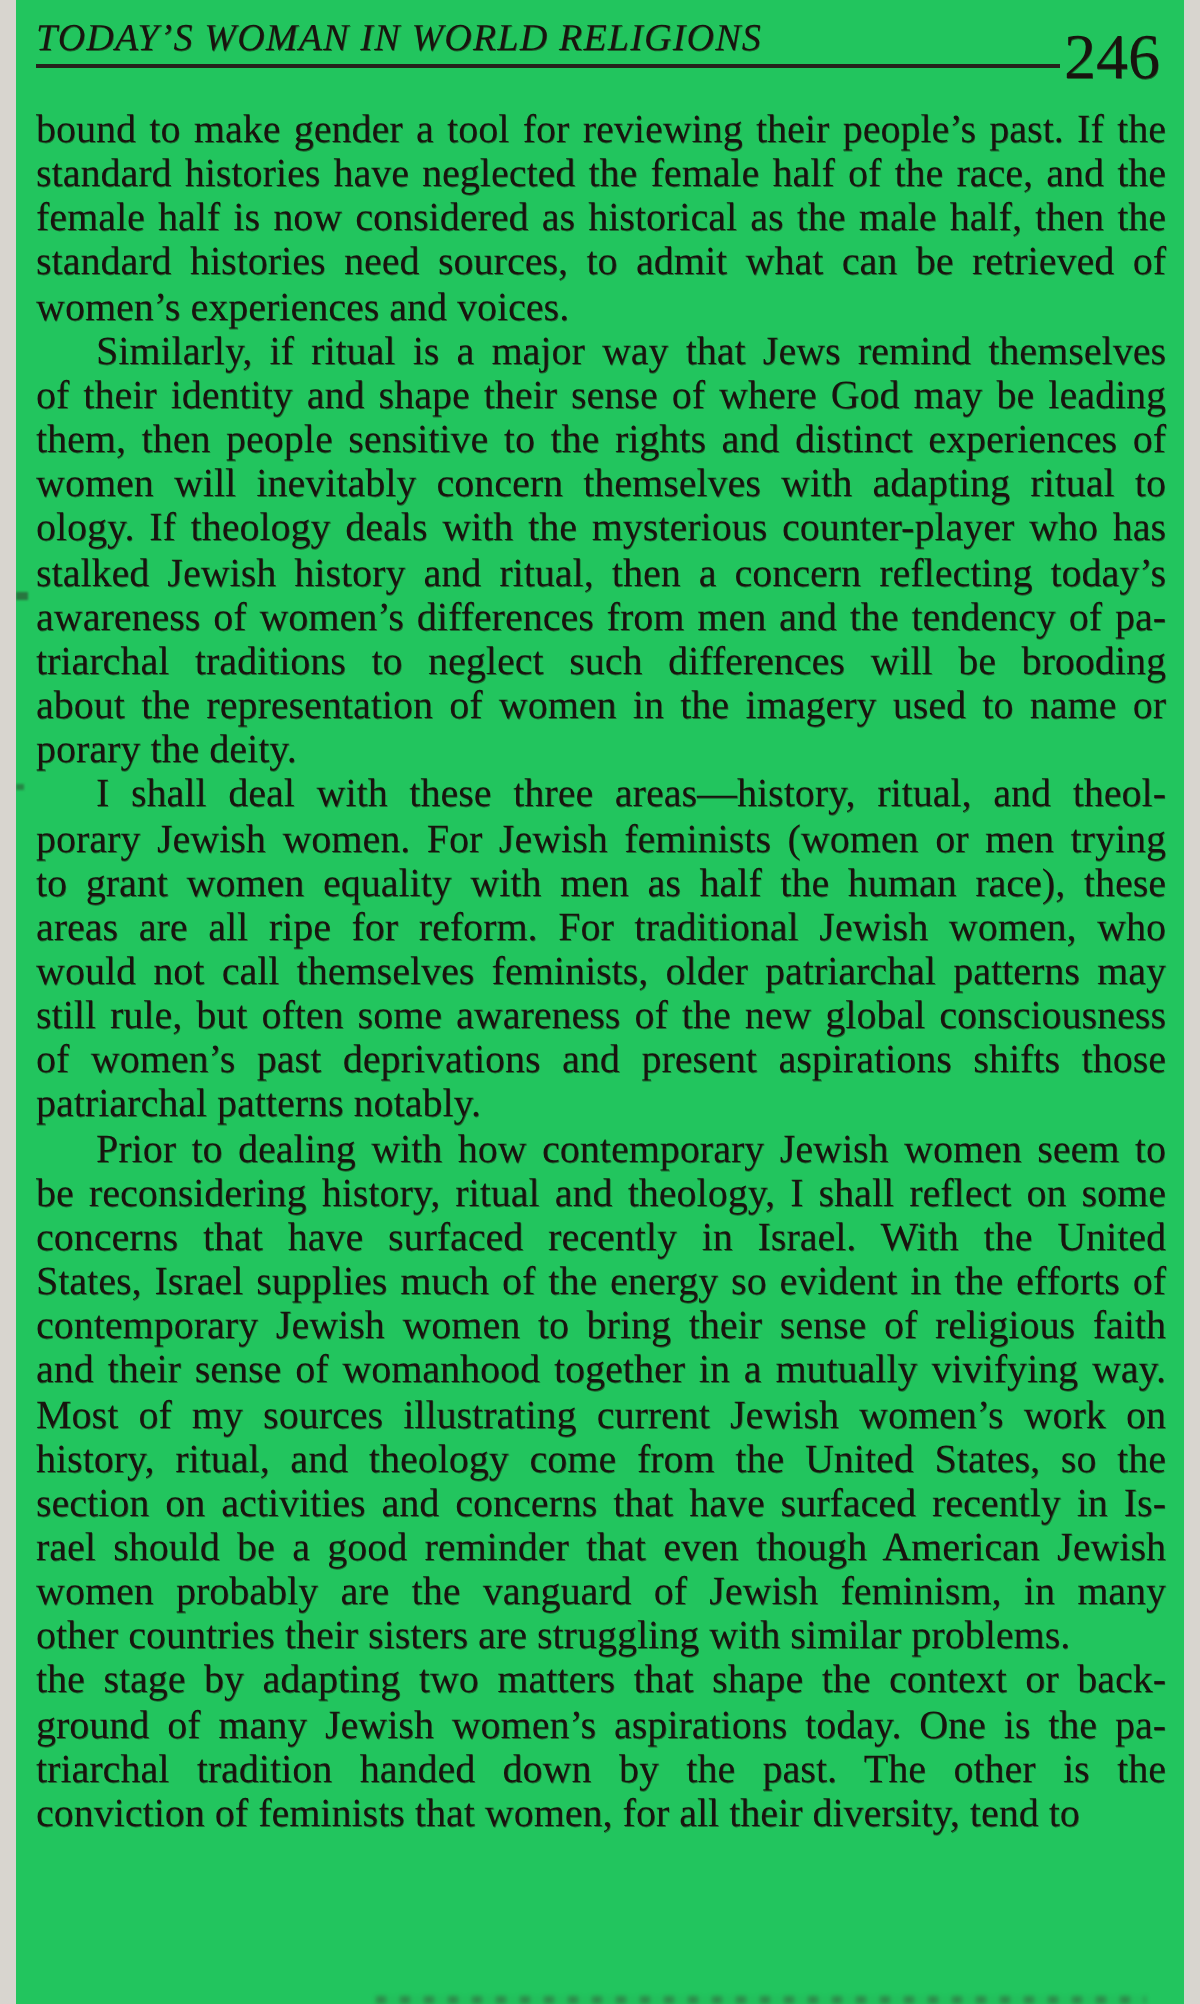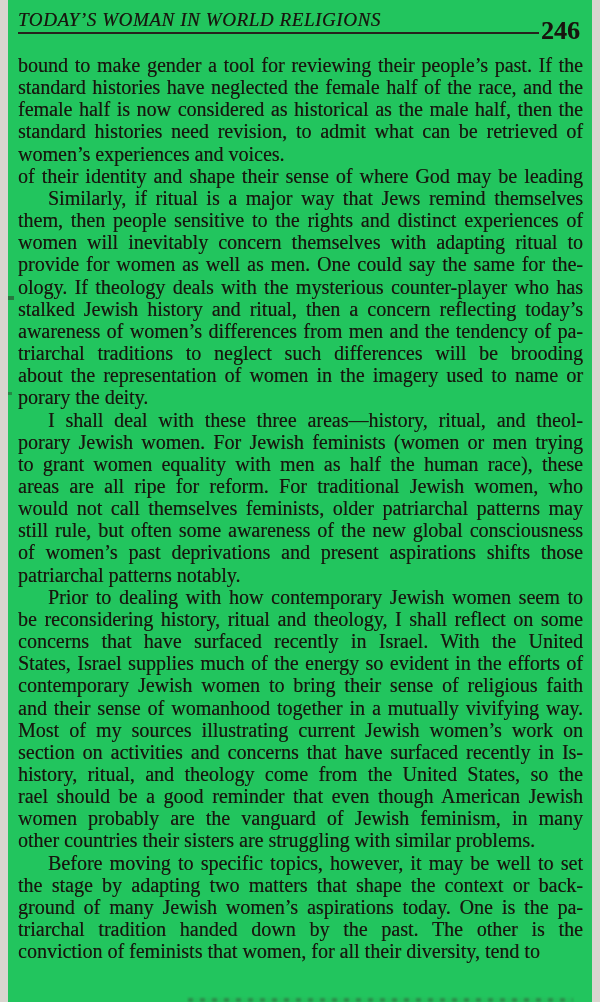--- a/index.html
+++ b/index.html
@@ -28,27 +28,26 @@
     padding-bottom: 1px;
   }
   .running-title {
     font-style: italic;
     font-size: 19px;
     letter-spacing: 0.6px;
     white-space: nowrap;
     text-shadow: 0.3px 0.3px 0 rgba(25,18,8,0.55);
   }
   .page-number {
-    font-size: 26px;
+    font-size: 32px;
     line-height: 1;
     position: relative;
     top: 10px;
     padding-left: 2px;
     text-shadow: 0.3px 0.3px 0 rgba(25,18,8,0.55);
-    font-weight: bold;
   }
   
   .text-block {
     padding: 20px 9px 0 10px;
     font-size: 20px;
     line-height: 22.15px;
     text-shadow: 0.3px 0.3px 0 rgba(25,18,8,0.5);
   }
   .paragraph { margin: 0; }
   .line {
@@ -82,29 +81,28 @@
       <span class="running-title">TODAY’S WOMAN IN WORLD RELIGIONS</span>
     </div>
     <span class="page-number">246</span>
   </header>
 
   <main class="text-block" id="text-block">
       <div class="paragraph">
         <div class="line">bound to make gender a tool for reviewing their people’s past. If the</div>
         <div class="line">standard histories have neglected the female half of the race, and the</div>
         <div class="line">female half is now considered as historical as the male half, then the</div>
-        <div class="line">standard histories need revision, to admit what can be retrieved of</div>
+        <div class="line">standard histories need sources, to admit what can be retrieved of</div>
         <div class="line lastline">women’s experiences and voices.</div>
       </div>
       <div class="paragraph">
+        <div class="line indent">Similarly, if ritual is a major way that Jews remind themselves</div>
         <div class="line">of their identity and shape their sense of where God may be leading</div>
-        <div class="line indent">Similarly, if ritual is a major way that Jews remind themselves</div>
         <div class="line">them, then people sensitive to the rights and distinct experiences of</div>
         <div class="line">women will inevitably concern themselves with adapting ritual to</div>
-        <div class="line">provide for women as well as men. One could say the same for the-</div>
         <div class="line">ology. If theology deals with the mysterious counter-player who has</div>
         <div class="line">stalked Jewish history and ritual, then a concern reflecting today’s</div>
         <div class="line">awareness of women’s differences from men and the tendency of pa-</div>
         <div class="line">triarchal traditions to neglect such differences will be brooding</div>
         <div class="line">about the representation of women in the imagery used to name or</div>
         <div class="line lastline">porary the deity.</div>
       </div>
       <div class="paragraph">
         <div class="line indent">I shall deal with these three areas—history, ritual, and theol-</div>
         <div class="line">porary Jewish women. For Jewish feminists (women or men trying</div>
@@ -116,28 +114,27 @@
         <div class="line lastline">patriarchal patterns notably.</div>
       </div>
       <div class="paragraph">
         <div class="line indent">Prior to dealing with how contemporary Jewish women seem to</div>
         <div class="line">be reconsidering history, ritual and theology, I shall reflect on some</div>
         <div class="line">concerns that have surfaced recently in Israel. With the United</div>
         <div class="line">States, Israel supplies much of the energy so evident in the efforts of</div>
         <div class="line">contemporary Jewish women to bring their sense of religious faith</div>
         <div class="line">and their sense of womanhood together in a mutually vivifying way.</div>
         <div class="line">Most of my sources illustrating current Jewish women’s work on</div>
+        <div class="line">history, ritual, and theology come from the United States, so the</div>
         <div class="line">section on activities and concerns that have surfaced recently in Is-</div>
-        <div class="line">history, ritual, and theology come from the United States, so the</div>
         <div class="line">rael should be a good reminder that even though American Jewish</div>
         <div class="line">women probably are the vanguard of Jewish feminism, in many</div>
         <div class="line lastline">other countries their sisters are struggling with similar problems.</div>
       </div>
       <div class="paragraph">
-        <div class="line indent">Before moving to specific topics, however, it may be well to set</div>
         <div class="line">the stage by adapting two matters that shape the context or back-</div>
         <div class="line">ground of many Jewish women’s aspirations today. One is the pa-</div>
         <div class="line">triarchal tradition handed down by the past. The other is the</div>
         <div class="line lastline">conviction of feminists that women, for all their diversity, tend to</div>
       </div>
     </main>
 
   <div class="edge-mark-1"></div>
   <div class="edge-mark-2"></div>
   <div class="bottom-cropped-line"></div>

